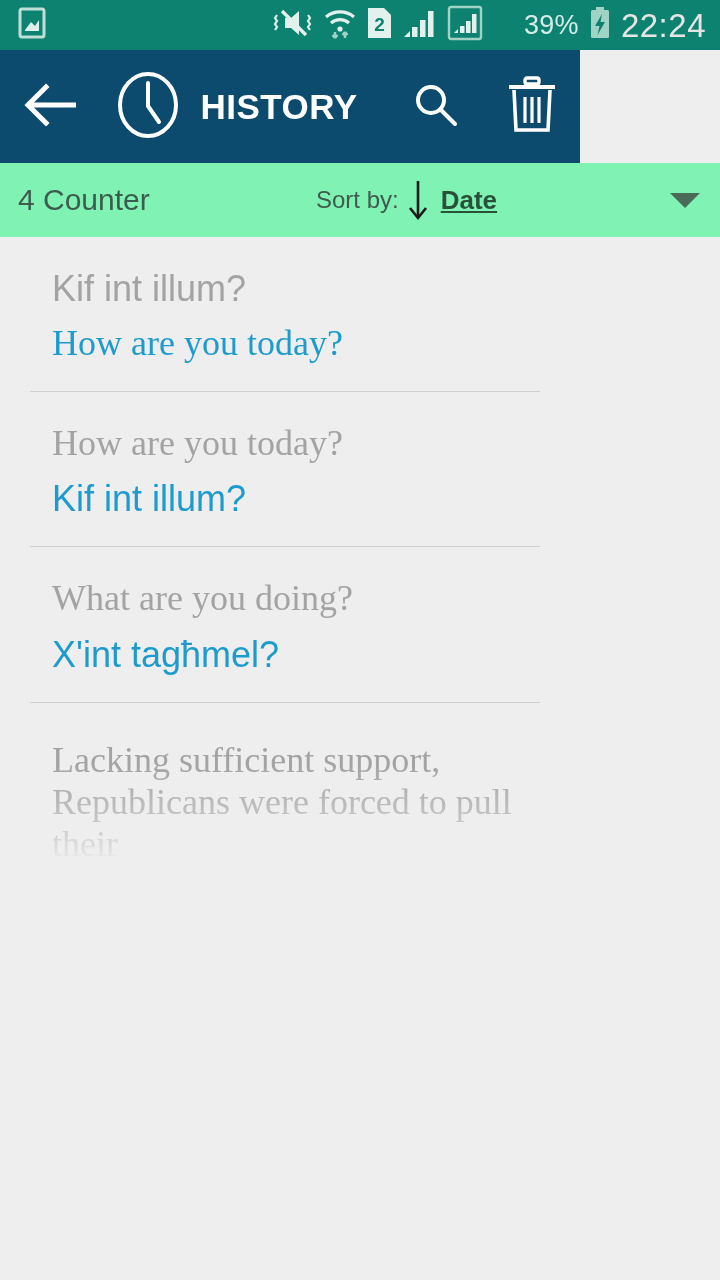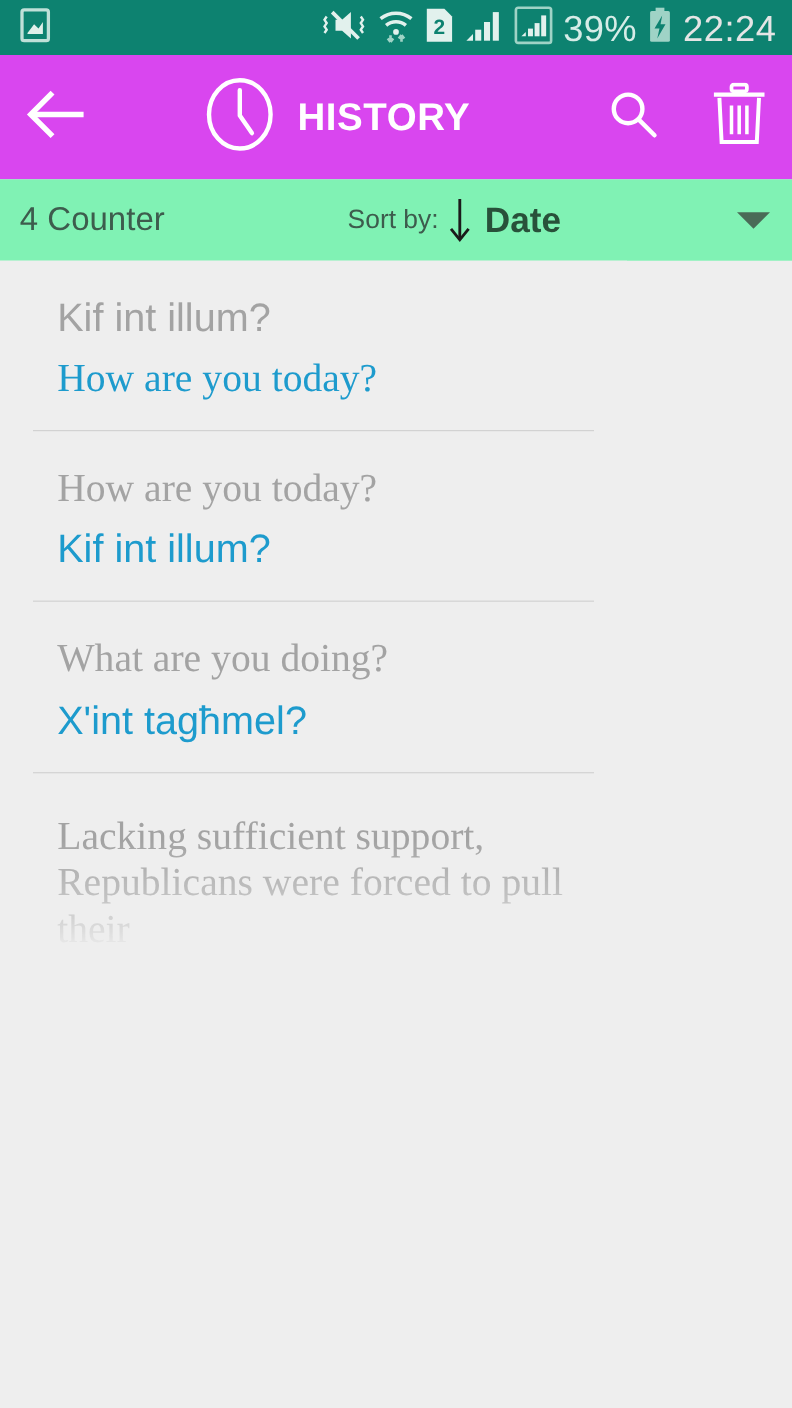--- a/index.html
+++ b/index.html
@@ -24,28 +24,28 @@
     display:flex; align-items:center; gap:9px;
   }
   .sb-icon{ display:block; }
   .status-text{
     color:#d3ebe5;
     font-size:30px;
     font-weight:400;
     letter-spacing:.3px;
     line-height:1;
   }
-  .status-pct{ font-size:33px; color:#d6ece7; }
+  .status-pct{ font-size:27px; color:#d6ece7;margin-left:32px; }
   .status-clock{ font-size:33px; color:#e5e5e5; letter-spacing:.5px; }
 
   
   .app-bar{
     position:relative;
-    height:113px; width:720px;
-    background:#d946ef;
+    height:113px; width:580px;
+    background:#0c4a6e;
     display:flex; align-items:center;
   }
   .appbar-back{
     width:104px; height:113px;
     display:flex; align-items:center; justify-content:center;
     cursor:pointer;
   }
   .appbar-title-group{
     flex:1;
     display:flex; align-items:center; justify-content:center;
@@ -89,24 +89,25 @@
     color:#3d5c4d;
     font-size:24px;
     white-space:nowrap;
   }
   .sort-dir{
     width:38px;
     display:flex; align-items:center; justify-content:center;
   }
   .sort-value{
     color:#28513a;
-    font-size:32px;
+    font-size:26px;
     font-weight:bold;
     white-space:nowrap;
     margin-left:4px;
+    text-decoration:underline;
   }
   .sort-caret{
     position:absolute;
     right:14px;
     width:42px; height:74px;
     display:flex; align-items:center; justify-content:center;
     cursor:pointer;
   }
   .caret-tri{
     width:0; height:0;

